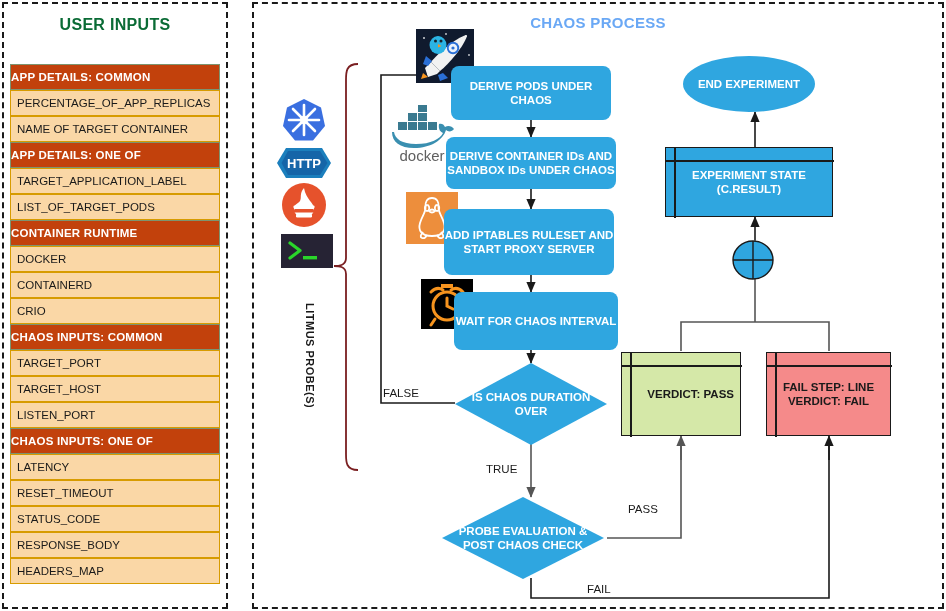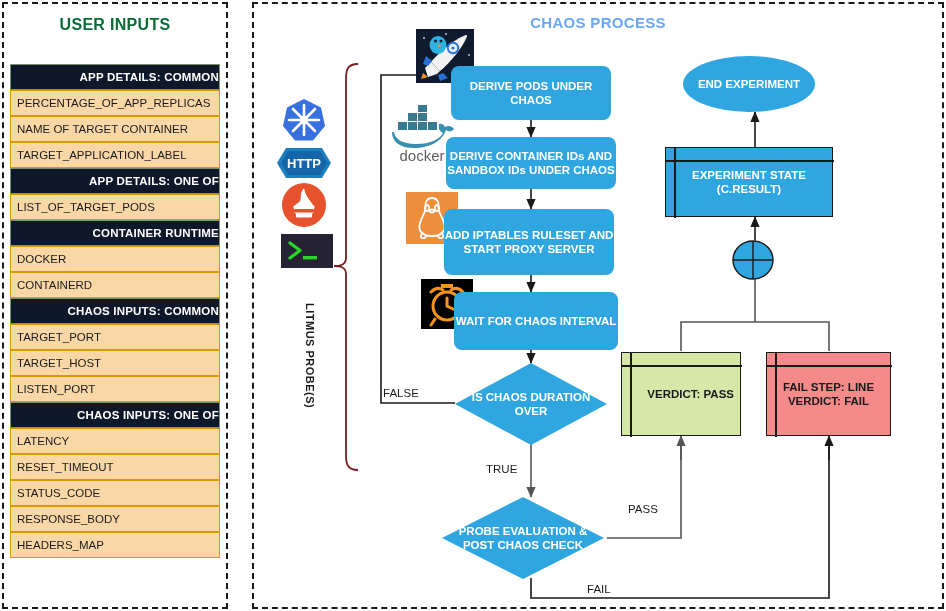--- a/index.html
+++ b/index.html
@@ -11,21 +11,21 @@
   #user-panel{left:2px;top:2px;width:226px;height:607px;}
   #chaos-panel{left:252px;top:2px;width:692px;height:607px;}
 
   .panel-title{position:absolute;left:0;width:100%;text-align:center;font-weight:bold;letter-spacing:.3px;}
   #user-title{top:12px;font-size:16px;color:#0a6b35;}
   #chaos-title{top:10px;font-size:15px;color:#6aa8f5;}
 
   
   #input-table{position:absolute;left:6px;top:60px;width:210px;}
   .row{box-sizing:border-box;width:100%;height:26px;line-height:24px;font-size:11.5px;}
-  .row.head{background:#0f172a;border:1px solid #7d9470;color:#ffffff;font-weight:bold;text-align:right;letter-spacing:.2px;}
+  .row.head{background:#c2410c;border:1px solid #7d9470;color:#ffffff;font-weight:bold;text-align:left;letter-spacing:.2px;}
   .row.item{background:#fad7a6;border:1px solid #d79b00;color:#1a1a1a;padding-left:6px;font-weight:normal;}
 
   
   .node{position:absolute;box-sizing:border-box;display:flex;align-items:center;justify-content:center;text-align:center;}
   .proc{background:#2fa6e0;border-radius:8px;color:#fff;font-weight:bold;font-size:11.5px;line-height:14px;padding:2px 0;}
   .term{background:#2fa6e0;border-radius:50%/50%;color:#fff;font-weight:bold;font-size:11.5px;line-height:14px;align-items:center;}
   .diamond-wrap{position:absolute;}
   .diamond-wrap svg{position:absolute;left:0;top:0;}
   .diamond-label{position:absolute;left:0;top:0;width:100%;height:100%;display:flex;align-items:center;justify-content:center;
                  text-align:center;color:#fff;font-weight:bold;font-size:11.5px;line-height:14px;pointer-events:none;}
@@ -48,26 +48,27 @@
 <body>
 
 <div id="root">
 
   <div class="panel" id="user-panel">
     <div class="panel-title" id="user-title">USER INPUTS</div>
     <div id="input-table">
         <div class="row head">APP DETAILS: COMMON</div>
         <div class="row item">PERCENTAGE_OF_APP_REPLICAS</div>
         <div class="row item">NAME OF TARGET CONTAINER</div>
+        <div class="row head">APP DETAILS: ONE OF</div>
         <div class="row item">TARGET_APPLICATION_LABEL</div>
-        <div class="row head">APP DETAILS: ONE OF</div>
         <div class="row item">LIST_OF_TARGET_PODS</div>
         <div class="row head">CONTAINER RUNTIME</div>
         <div class="row item">DOCKER</div>
         <div class="row item">CONTAINERD</div>
+        <div class="row item">CRIO</div>
         <div class="row head">CHAOS INPUTS: COMMON</div>
         <div class="row item">TARGET_PORT</div>
         <div class="row item">TARGET_HOST</div>
         <div class="row item">LISTEN_PORT</div>
         <div class="row head">CHAOS INPUTS: ONE OF</div>
         <div class="row item">LATENCY</div>
         <div class="row item">RESET_TIMEOUT</div>
         <div class="row item">STATUS_CODE</div>
         <div class="row item">RESPONSE_BODY</div>
         <div class="row item">HEADERS_MAP</div>

